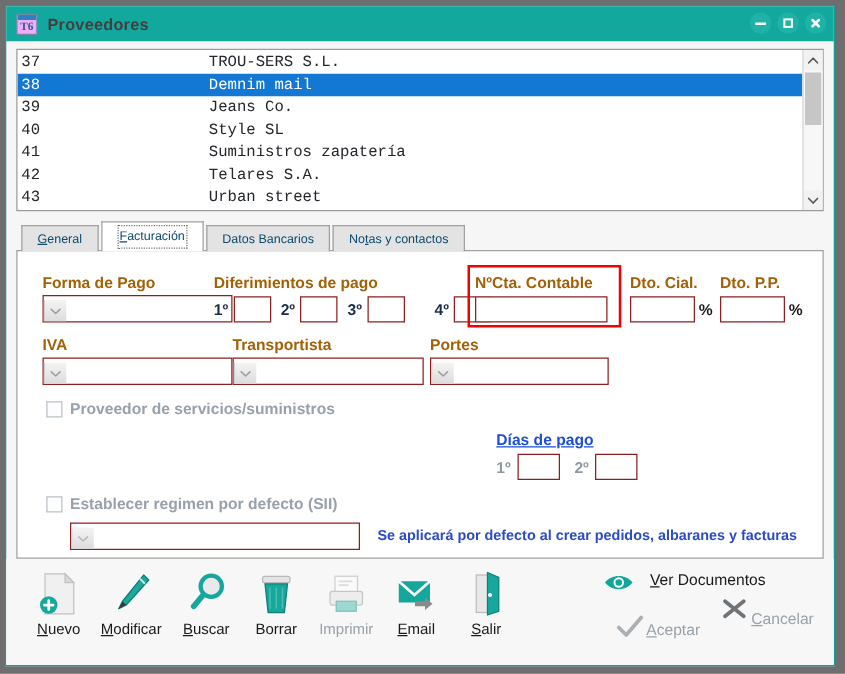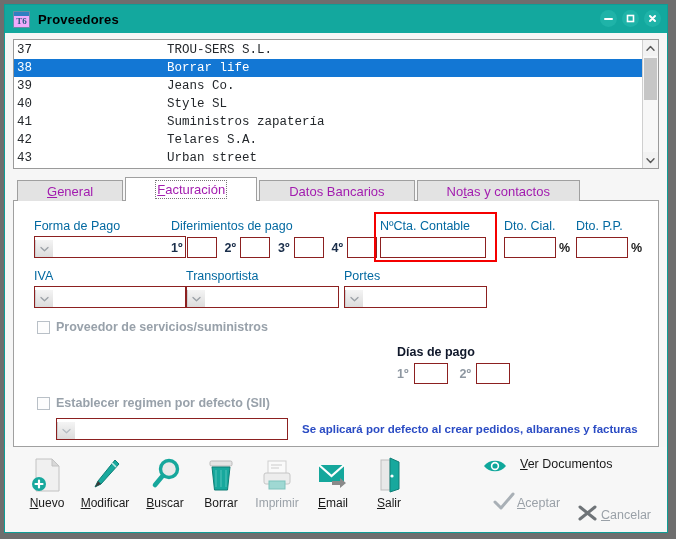--- a/index.html
+++ b/index.html
@@ -34,21 +34,21 @@
     font-family:"Liberation Serif", serif;
     line-height:1;
     overflow:hidden;
   }
   .app-icon::before{
     content:"";position:absolute;top:0;left:0;right:0;height:4px;
     background:#2f7fc1;
   }
   .app-icon span{position:relative;top:2px;}
   .title-text{
-    color:#000000;font-size:13px;font-weight:bold;
+    color:#404040;font-size:13px;font-weight:bold;
     margin-left:8px;letter-spacing:.2px;
   }
   .winbtns{position:absolute;right:6px;top:5px;display:flex;gap:5px;}
   .winbtn{
     width:17px;height:17px;border-radius:50%;
     background:#1fb3a8;
     display:flex;align-items:center;justify-content:center;
     color:#ffffff;font-size:11px;line-height:1;
     cursor:pointer;
   }
@@ -98,22 +98,22 @@
   .sb-thumb{
     position:absolute;left:1px;right:1px;top:2px;height:42px;
     background:#c6c6c6;cursor:pointer;
   }
 
   
   .tabs-area{margin:8px 8px 0 8px;position:relative;}
   .tabstrip{display:flex;align-items:flex-end;height:24px;padding-left:4px;position:relative;z-index:2;}
   .tab{
     height:21px;line-height:21px;
-    padding:0 29px;
-    font-size:13px;color:#a21caf;
+    padding:0 12px;
+    font-size:10px;color:#0c4a6e;
     background:#e3e3e3;
     border:1px solid #a0a0a0;
     border-bottom:none;
     margin-right:2px;
     cursor:pointer;
     box-sizing:border-box;
     white-space:nowrap;
   }
   .tab.active{
     background:#ffffff;height:24px;line-height:23px;
@@ -134,24 +134,24 @@
     background:#ffffff;
     margin-top:-1px;
     height:247px;
     box-sizing:border-box;
     position:relative;
     z-index:1;
   }
 
   
   .fld-label{
-    font-size:12.5px;font-weight:normal;color:#0369a1;
+    font-size:12.5px;font-weight:bold;color:#a16207;
     white-space:nowrap;
   }
-  .fld-label.dim{color:#0f172a;font-weight:bold;}
+  .fld-label.dim{color:#1d4ed8;font-weight:bold;text-decoration:underline;}
   .inp{
     border:1px solid #8c2020;
     background:#ffffff;
     height:21px;
     box-sizing:border-box;
     font-size:12.5px;
     color:#8c2020;
     padding:0 3px;
     line-height:19px;
     font-family:"Liberation Sans", sans-serif;
@@ -246,21 +246,21 @@
         <svg width="11" height="11" viewBox="0 0 11 11">
             <path d="M3 3 L8 8 M8 3 L3 8" stroke="#ffffff" stroke-width="2" stroke-linecap="round"></path>
           </svg>
       </div>
     </div>
   </div>
 
   <div class="list-wrap">
     <div class="list" id="list-body">
         <div class="row"><span class="id">37</span><span>TROU-SERS S.L.</span></div>
-        <div class="row sel"><span class="id">38</span><span>Borrar life</span></div>
+        <div class="row sel"><span class="id">38</span><span>Demnim mail</span></div>
         <div class="row"><span class="id">39</span><span>Jeans Co.</span></div>
         <div class="row"><span class="id">40</span><span>Style SL</span></div>
         <div class="row"><span class="id">41</span><span>Suministros zapatería</span></div>
         <div class="row"><span class="id">42</span><span>Telares S.A.</span></div>
         <div class="row"><span class="id">43</span><span>Urban street</span></div>
       </div>
     <div class="vscroll">
       <div class="sb-btn">
         <svg width="9" height="7" viewBox="0 0 9 7">
             <path d="M1 5.2 L4.5 1.6 L8 5.2" stroke="#585858" stroke-width="1.4" fill="none" stroke-linecap="round" stroke-linejoin="round"></path>
@@ -301,21 +301,21 @@
 
       <div style="position:absolute;left:157px;top:18px;">
         <div class="fld-label">Diferimientos de pago</div>
         <div id="dif-row" style="display:flex;align-items:center;margin-top:4px;gap:0;">
             <span class="ordlbl" style="margin-left: 0px;">1º</span>
             <div class="inp" style="width: 30px; margin-left: 4px;"></div>
             <span class="ordlbl" style="margin-left: 8px;">2º</span>
             <div class="inp" style="width: 30px; margin-left: 4px;"></div>
             <span class="ordlbl" style="margin-left: 8px;">3º</span>
             <div class="inp" style="width: 30px; margin-left: 4px;"></div>
-            <span class="ordlbl" style="margin-left: 8px;">4º</span>
+            <span class="ordlbl" style="margin-left: 24px;">4º</span>
             <div class="inp" style="width: 30px; margin-left: 4px;"></div>
           </div>
       </div>
 
       <div style="position:absolute;left:366px;top:18px;">
         <div class="fld-label">NºCta. Contable</div>
         <div class="inp" style="width:106px;margin-top:4px;"></div>
       </div>
 
       <div style="position:absolute;left:490px;top:18px;">
@@ -500,21 +500,21 @@
 
     <div class="act" style="left:488px;top:44px;">
       <div>
         <svg width="22" height="20" viewBox="0 0 22 20">
             <path d="M2 11 L8 17 L20 3" stroke="#a9b0b6" stroke-width="3" fill="none" stroke-linecap="round" stroke-linejoin="round"></path>
           </svg>
       </div>
       <div class="act-txt"><u class="mn">A</u>ceptar</div>
     </div>
 
-    <div class="act" style="left:572px;top:56px;">
+    <div class="act" style="left:572px;top:30px;align-items:flex-end;">
       <div>
         <svg width="22" height="20" viewBox="0 0 22 20">
             <path d="M3 4 L18 16 M18 4 L3 16" stroke="#6f7478" stroke-width="3" fill="none" stroke-linecap="round"></path>
           </svg>
       </div>
       <div class="act-txt"><u class="mn">C</u>ancelar</div>
     </div>
 
   </div>
 </div>

